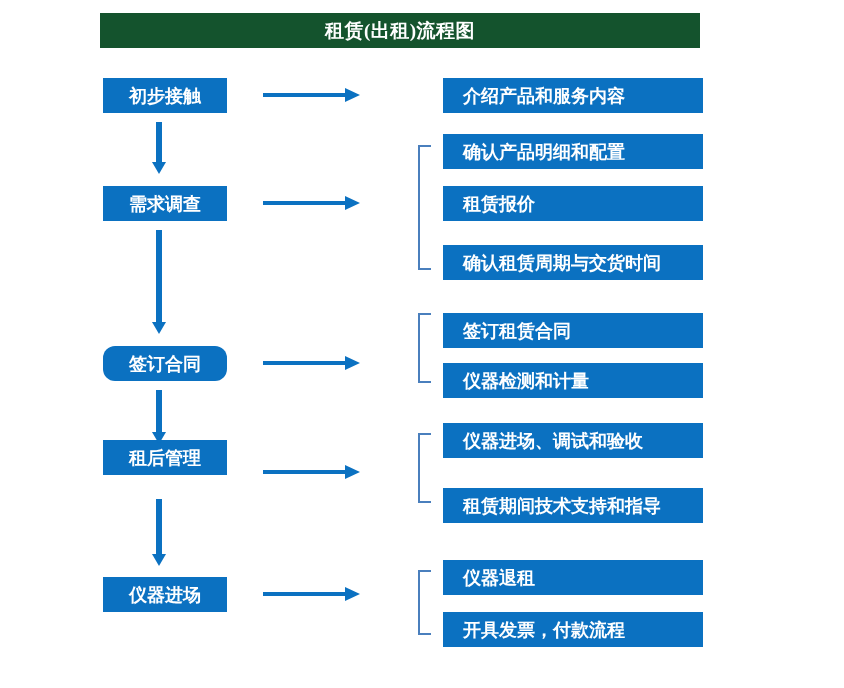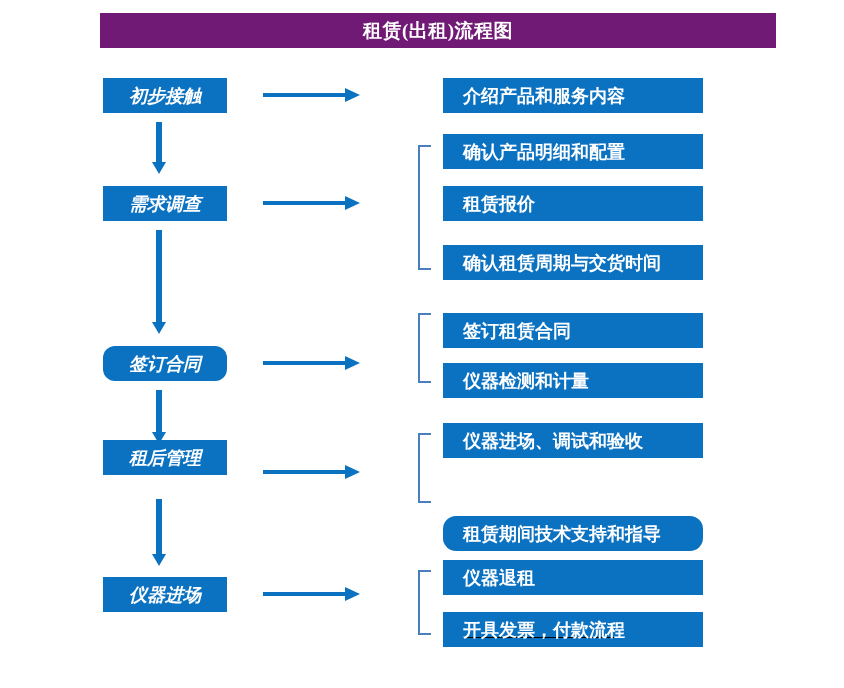--- a/index.html
+++ b/index.html
@@ -16,23 +16,23 @@
     height: 688px;
     background: #ffffff;
     overflow: hidden;
   }
 
   
   .title-bar {
     position: absolute;
     left: 100px;
     top: 13px;
-    width: 676px;
+    width: 600px;
     height: 35px;
-    background: #701a75;
+    background: #14532d;
     display: flex;
     align-items: center;
     justify-content: center;
   }
   .title-bar .title-text {
     color: #ffffff;
     font-size: 19px;
     font-weight: bold;
     letter-spacing: 0.5px;
     line-height: 1;
@@ -53,21 +53,20 @@
     line-height: 1;
     white-space: nowrap;
   }
 
   
   .stage-box {
     left: 103px;
     width: 124px;
     height: 35px;
     justify-content: center;
-    font-style: italic;
   }
   .stage-box .box-text {
     font-size: 18px;
   }
 
   
   .detail-box {
     left: 443px;
     width: 260px;
     height: 35px;
@@ -223,24 +222,24 @@
   <div class="box detail-box" style="top:313px;">
     <span class="box-text">签订租赁合同</span>
   </div>
   <div class="box detail-box" style="top:363px;">
     <span class="box-text">仪器检测和计量</span>
   </div>
 
   <div class="box detail-box" style="top:423px;">
     <span class="box-text">仪器进场、调试和验收</span>
   </div>
-  <div class="box detail-box" style="top:516px;border-radius:13px;">
+  <div class="box detail-box" style="top:488px;">
     <span class="box-text">租赁期间技术支持和指导</span>
   </div>
 
   <div class="box detail-box" style="top:560px;">
     <span class="box-text">仪器退租</span>
   </div>
-  <div class="box detail-box" style="top:612px;text-decoration:underline;">
+  <div class="box detail-box" style="top:612px;">
     <span class="box-text">开具发票，付款流程</span>
   </div>
 
 </div>
 
 </body></html>

